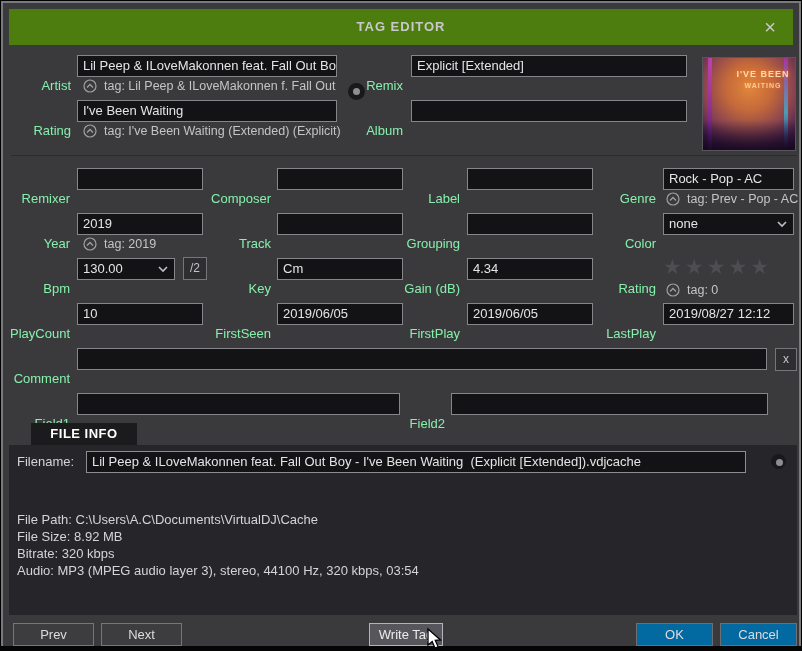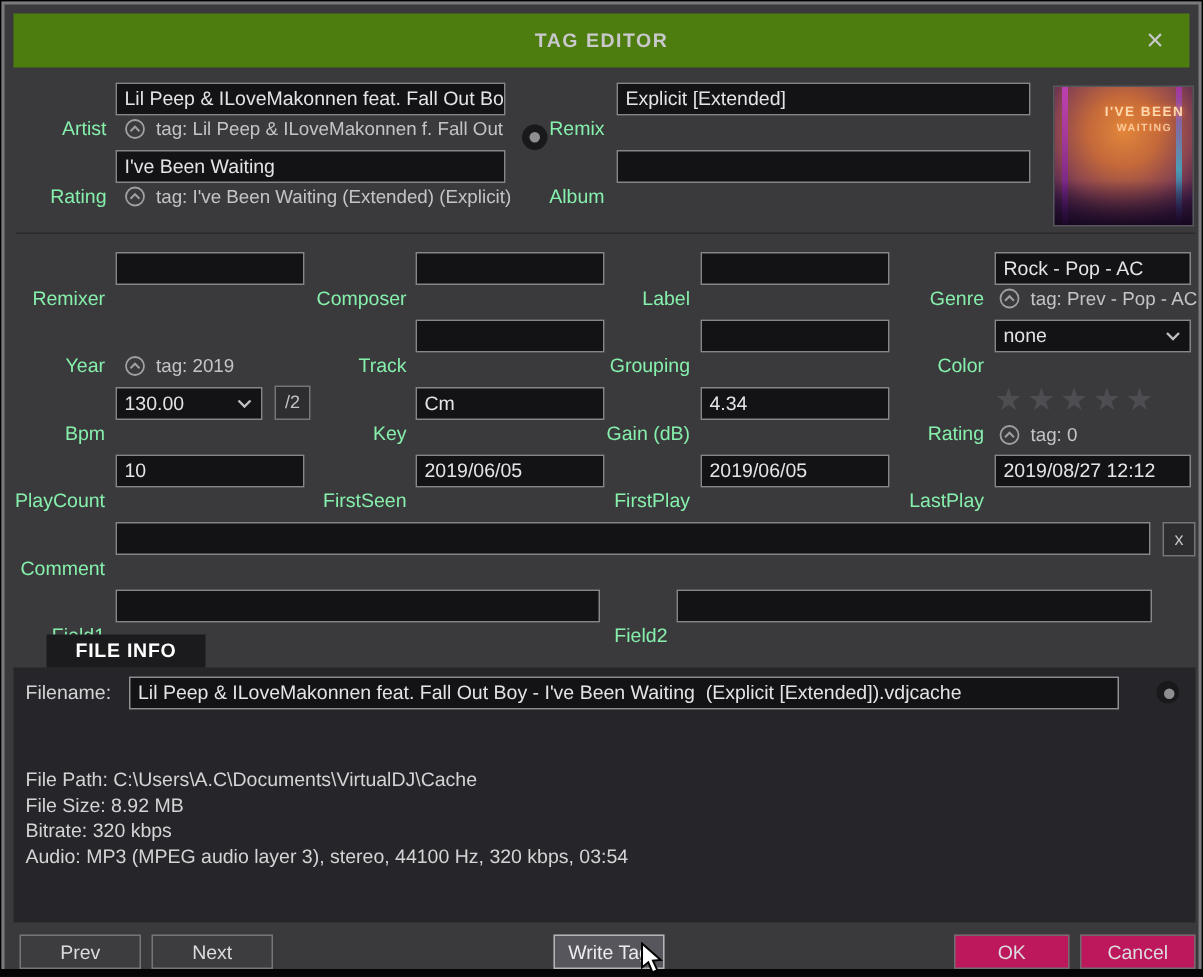--- a/index.html
+++ b/index.html
@@ -21,21 +21,21 @@
   .tagline{position:absolute;color:#c4c4c6;font-size:12.5px;height:16px;line-height:16px;
            white-space:pre;overflow:hidden;}
   .divider{position:absolute;left:8px;width:786px;height:1px;background:#2b2b2d;}
   .radiobtn{position:absolute;width:17px;height:17px;border-radius:50%;background:#19191b;}
   .radiobtn::after{content:"";position:absolute;left:5px;top:5px;width:7px;height:7px;
                    border-radius:50%;background:#8e8e90;}
   .stars{position:absolute;color:#4d4d52;font-size:21px;letter-spacing:3px;height:24px;line-height:24px;}
   .btn{position:absolute;height:21px;line-height:21px;text-align:center;background:#3d3d40;
        border:1px solid #76767a;color:#dcdcde;font-size:13px;cursor:default;}
   .btn.hl{background:#56565c;border-color:#b4b4b8;color:#ececee;}
-  .btn.dk{background:#be185d;border-color:#6e6e72;}
+  .btn.dk{background:#0369a1;border-color:#6e6e72;}
   .smallbtn{position:absolute;height:21px;line-height:21px;text-align:center;background:#2e2e31;
             border:1px solid #76767a;color:#c4c4c8;font-size:12px;}
   .panel{position:absolute;left:6px;top:442px;width:788px;height:170px;background:#26262a;}
   .tab{position:absolute;left:28px;top:420px;width:106px;height:22px;background:#1b1b1d;
        text-align:center;line-height:22px;color:#ffffff;font-weight:bold;font-size:13px;letter-spacing:.5px;}
   .fileline{position:absolute;left:14px;color:#d4d4d6;font-size:13px;height:16px;line-height:16px;white-space:pre;}
   .fnlabel{position:absolute;left:14px;top:448px;height:22px;line-height:22px;color:#d4d4d6;font-size:13px;}
   .albumart{position:absolute;left:700px;top:55px;width:92px;height:92px;overflow:hidden;
             background:radial-gradient(circle at 50% 32%,#e0873c 0%,#c4693a 30%,#8a4450 58%,#46204e 82%,#281236 100%);
             outline:1px solid #57575b;}
@@ -101,20 +101,21 @@
   <div class="inp" style="left:464px;top:165px;width:114px"></div>
   <div class="lbl" style="left:590px;top:165px;width:63px">Genre</div>
   <div class="inp" style="left:660px;top:165px;width:119px">Rock - Pop - AC</div>
   <svg class="tagicon" style="left:663px;top:189px" width="14" height="14">
         <circle cx="7" cy="7" r="6" fill="none" stroke="#a0a0a2" stroke-width="1.2"></circle>
         <polyline points="4,8.5 7,5.5 10,8.5" fill="none" stroke="#a0a0a2" stroke-width="1.3"></polyline>
       </svg>
   <div class="tagline" style="left:684px;top:188px;width:112px">tag: Prev - Pop - AC</div>
 
   <div class="lbl" style="left:0;top:210px;width:67px">Year</div>
+  <div class="inp" style="left:74px;top:210px;width:114px">2019</div>
   <svg class="tagicon" style="left:80px;top:234px" width="14" height="14">
         <circle cx="7" cy="7" r="6" fill="none" stroke="#a0a0a2" stroke-width="1.2"></circle>
         <polyline points="4,8.5 7,5.5 10,8.5" fill="none" stroke="#a0a0a2" stroke-width="1.3"></polyline>
       </svg>
   <div class="tagline" style="left:101px;top:233px;width:110px">tag: 2019</div>
   <div class="lbl" style="left:200px;top:210px;width:68px">Track</div>
   <div class="inp" style="left:274px;top:210px;width:114px"></div>
   <div class="lbl" style="left:380px;top:210px;width:77px">Grouping</div>
   <div class="inp" style="left:464px;top:210px;width:114px"></div>
   <div class="lbl" style="left:590px;top:210px;width:63px">Color</div>

